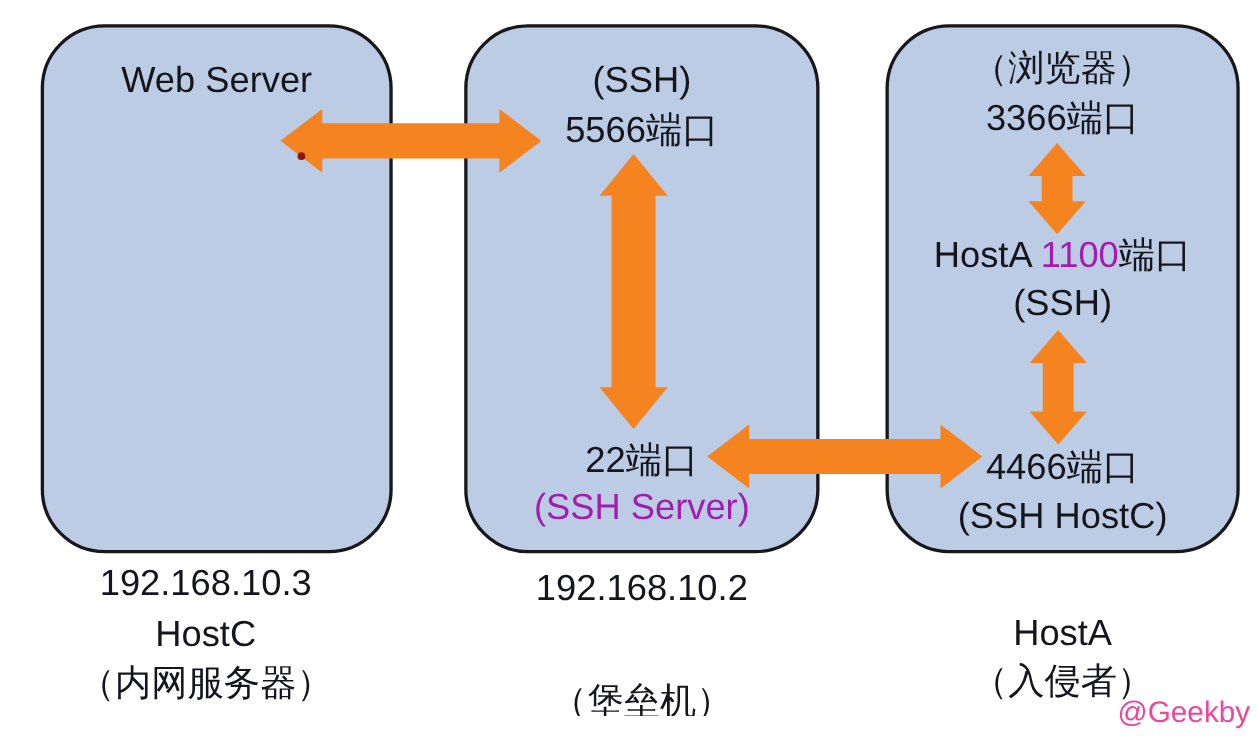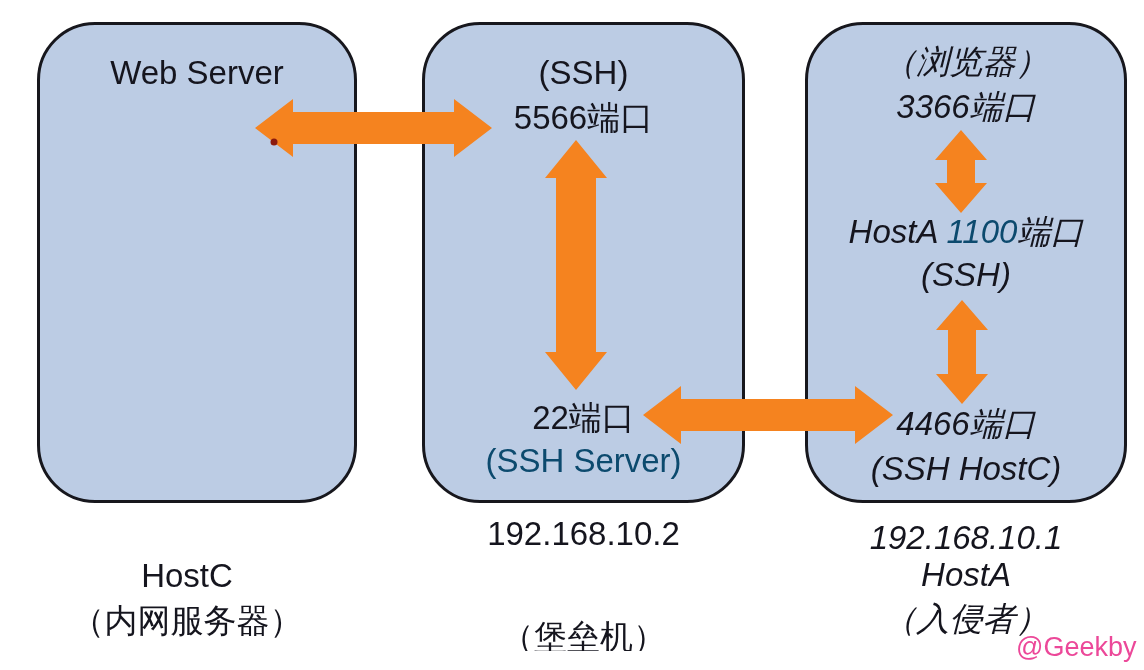--- a/index.html
+++ b/index.html
@@ -33,23 +33,23 @@
     position: absolute;
     text-align: center;
     font-size: 33px;
     line-height: 36px;
     color: #15151e;
     white-space: nowrap;
     z-index: 2;
   }
   .col1 { left: 37px;  width: 320px; }
   .col2 { left: 422px; width: 323px; }
-  .col3 { left: 805px; width: 322px; font-style: italic; }
+  .col3 { left: 805px; width: 322px; }
   .lbl  { font-size: 33px; line-height: 38px; }
-  .red  { color: #0c4a6e; }
+  .red  { color: #a21caf; }
   .bold { font-weight: normal; }
 
   .clip-band {
     height: 33px;
     overflow: hidden;
   }
 
   .arrows {
     position: absolute;
     left: 0; top: 0;
@@ -85,27 +85,27 @@
   <div class="tl col2" style="top:400px">22端口</div>
   <div class="tl col2 red bold" style="top:443px">(SSH Server)</div>
 
   <div class="tl col3" style="top:44px">（浏览器）</div>
   <div class="tl col3" style="top:89px">3366端口</div>
   <div class="tl col3" style="top:214px"><span>HostA</span> <span class="red">1100</span><span>端口</span></div>
   <div class="tl col3" style="top:257px">(SSH)</div>
   <div class="tl col3" style="top:406px">4466端口</div>
   <div class="tl col3" style="top:451px">(SSH HostC)</div>
 
+  <div class="tl lbl" style="left:27px;width:320px;top:511px">192.168.10.3</div>
   <div class="tl lbl" style="left:27px;width:320px;top:557px">HostC</div>
   <div class="tl lbl" style="left:27px;width:320px;top:602px">（内网服务器）</div>
 
   <div class="tl lbl col2" style="top:515px">192.168.10.2</div>
   <div class="tl lbl col2 clip-band" style="top:618px">（堡垒机）</div>
 
-  <div class="tl lbl col3" style="top:519px">192.168.10.1</div>
   <div class="tl lbl col3" style="top:600px">（入侵者）</div>
   <div class="tl lbl col3" style="top:556px">HostA</div>
 
   <svg class="arrows" viewBox="0 0 1144 670">
     <polygon fill="#f5831f" points="255,128 293,99 293,112 454,112 454,99 492,128 454,157 454,144 293,144 293,157"></polygon>
     <polygon fill="#f5831f" points="576,140 607,178 596,178 596,352 607,352 576,390 545,352 556,352 556,178 545,178"></polygon>
     <polygon fill="#f5831f" points="643,415 681,386 681,399 855,399 855,386 893,415 855,444 855,431 681,431 681,444"></polygon>
     <polygon fill="#f5831f" points="961,130 987,160 975,160 975,183 987,183 961,213 935,183 947,183 947,160 935,160"></polygon>
     <polygon fill="#f5831f" points="962,300 988,330 976,330 976,374 988,374 962,404 936,374 948,374 948,330 936,330"></polygon>
     <circle cx="274" cy="142" r="3.5" fill="#8b1a0e"></circle>

